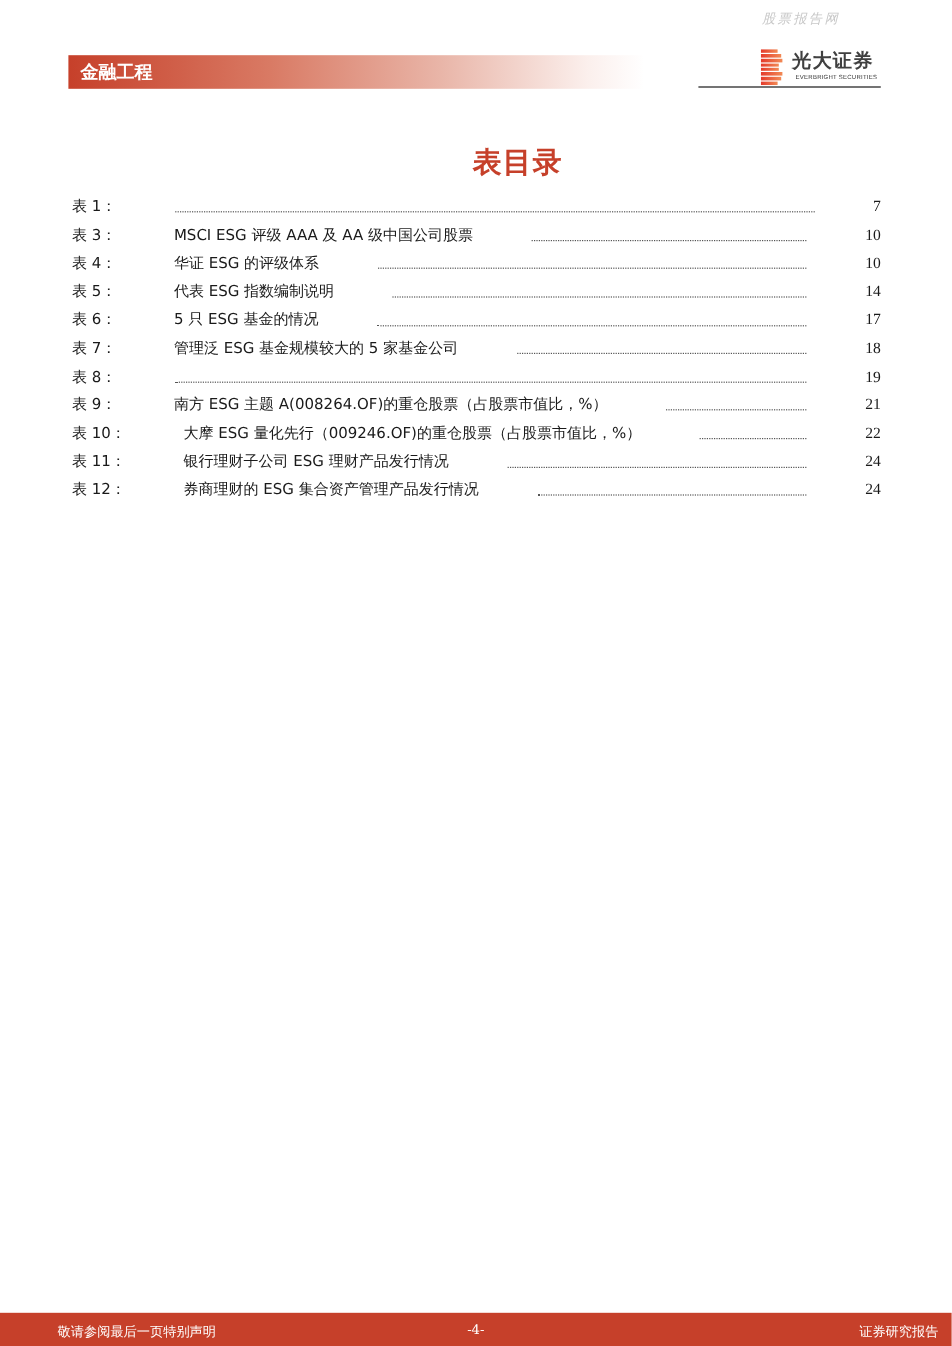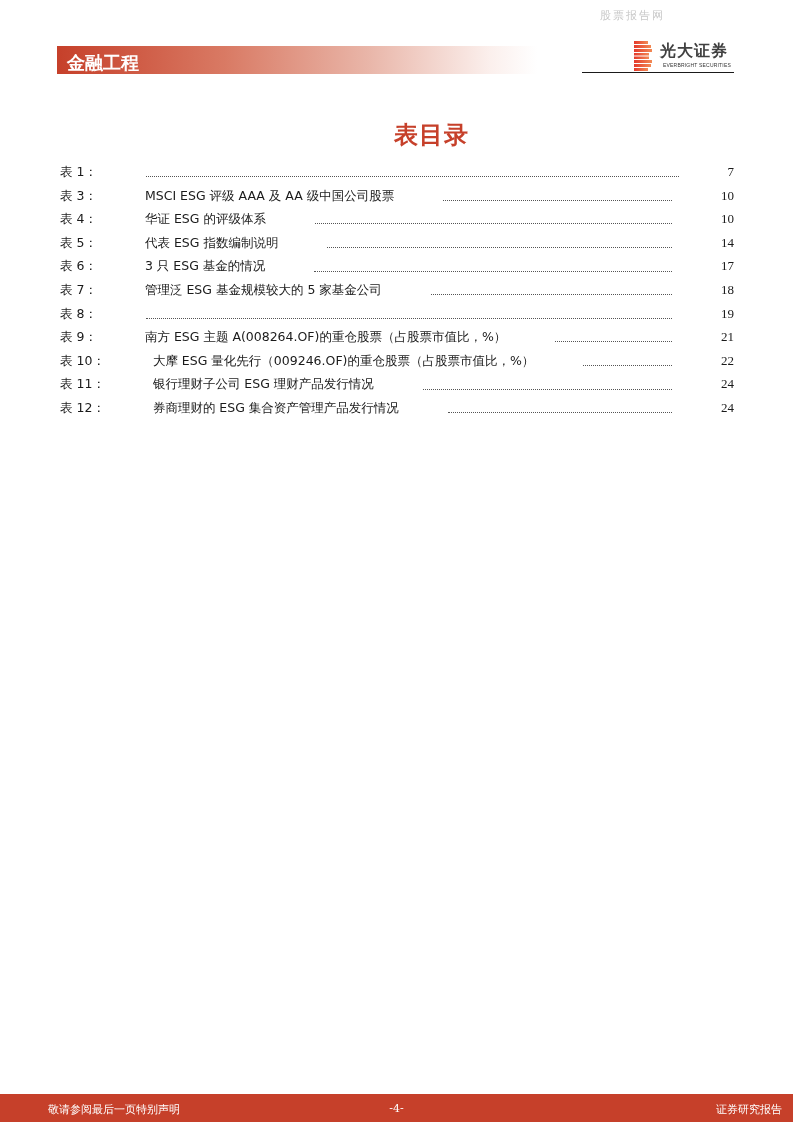--- a/index.html
+++ b/index.html
@@ -4,30 +4,30 @@
 <style>
   html, body { margin: 0; padding: 0; }
   body {
     width: 793px; height: 1122px; position: relative; overflow: hidden;
     background: #ffffff;
     font-family: "DejaVu Sans", "Liberation Sans", sans-serif;
     color: #1a1a1a;
   }
   .watermark {
     position: absolute; top: 8px; left: 600px; width: 100px;
-    text-align: left;
-    font-size: 11px; color: #c8c8c8; letter-spacing: 2px;
+    text-align: right;
+    font-size: 11px; color: #c8c8c8; letter-spacing: 2px; font-style: italic;
   }
   .header-band {
     position: absolute; left: 57px; top: 46px; width: 480px; height: 28px;
     background: linear-gradient(90deg, #c6402a 0%, #d97a64 35%, #e9b6a9 65%, #fbefec 90%, #ffffff 100%);
   }
   .header-band .label {
     position: absolute; left: 10px; top: 5px;
-    font-size: 18px; font-weight: bold; color: #ffffff;
+    font-size: 15px; font-weight: bold; color: #ffffff;
     font-family: "DejaVu Sans", sans-serif;
   }
   .logo {
     position: absolute; left: 634px; top: 40px; width: 100px; height: 32px;
   }
   .logo .mark {
     position: absolute; left: 0; top: 1px; width: 20px; height: 30px;
   }
   .logo .cn {
     position: absolute; left: 26px; top: 1px;
@@ -134,21 +134,21 @@
     <span class="page">10</span>
   </li>
   <li class="toc-row">
     <span class="prefix">表 5：</span>
     <span class="text">代表 ESG 指数编制说明</span>
     <span class="leader"></span>
     <span class="page">14</span>
   </li>
   <li class="toc-row">
     <span class="prefix">表 6：</span>
-    <span class="text">3 只 ESG 基金的情况</span>
+    <span class="text">5 只 ESG 基金的情况</span>
     <span class="leader"></span>
     <span class="page">17</span>
   </li>
   <li class="toc-row">
     <span class="prefix">表 7：</span>
     <span class="text">管理泛 ESG 基金规模较大的 5 家基金公司</span>
     <span class="leader"></span>
     <span class="page">18</span>
   </li>
   <li class="toc-row">

